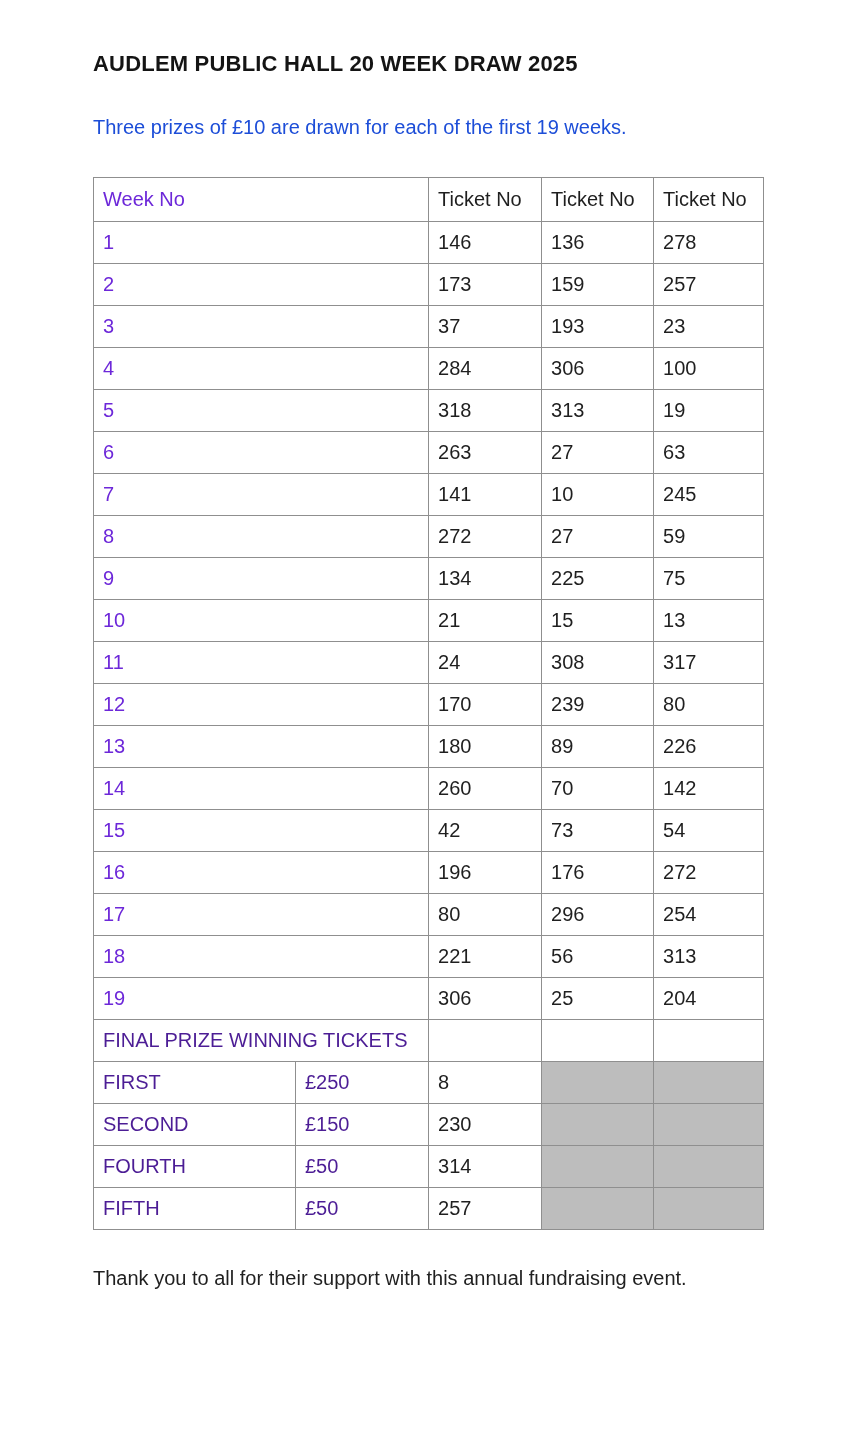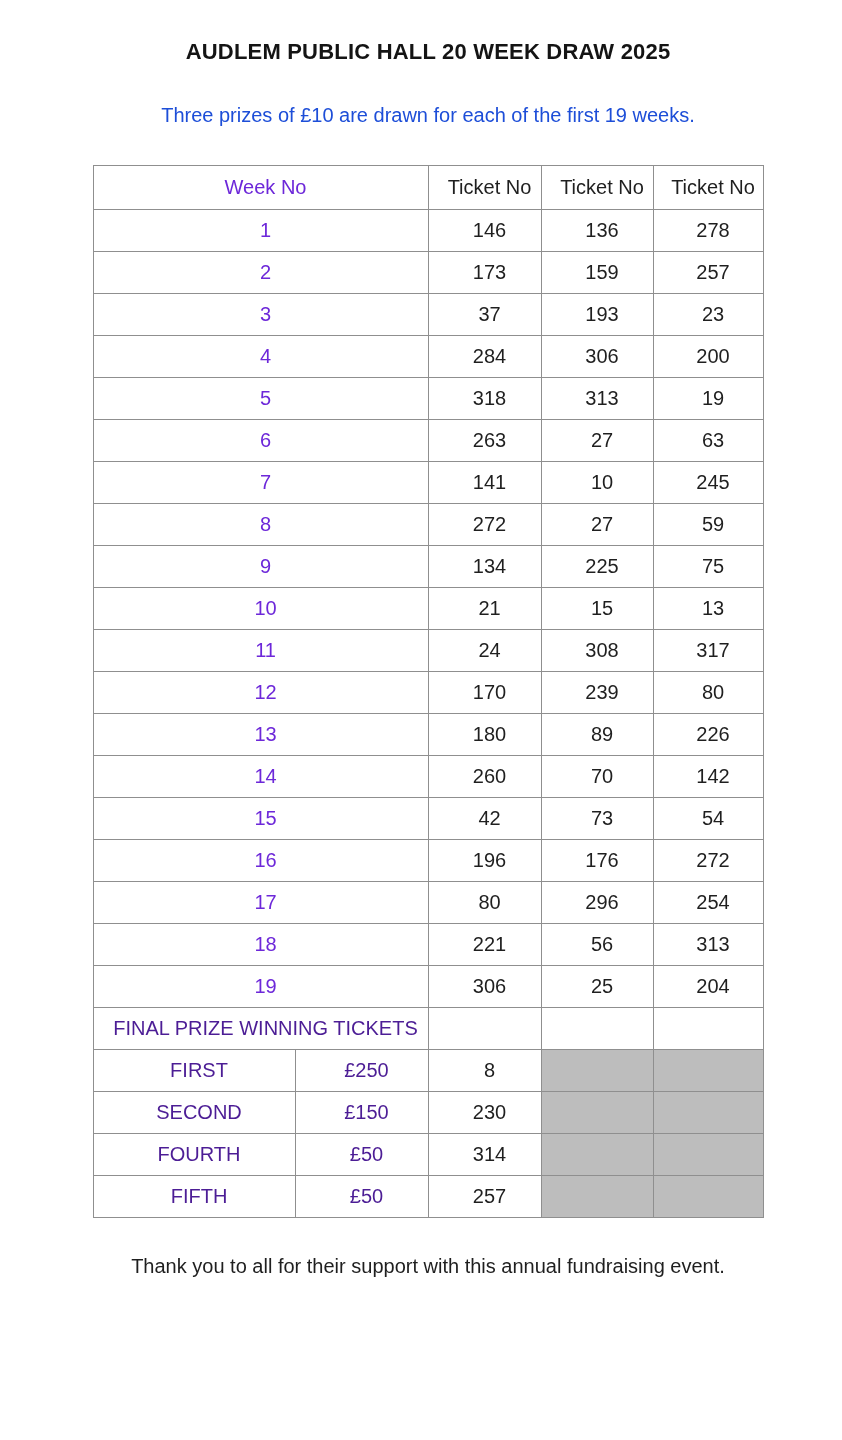--- a/index.html
+++ b/index.html
@@ -5,23 +5,22 @@
   * { box-sizing: border-box; }
   html, body { margin: 0; padding: 0; }
   body {
     width: 842px;
     height: 1440px;
     background: #ffffff;
     font-family: "Liberation Sans", "DejaVu Sans", sans-serif;
     color: #1f1f1f;
   }
   .content {
-    padding: 40px 0 0 93px;
+    padding: 52px 0 0 93px;
     width: 763px;
-    text-align: center;
   }
   .doc-title {
     margin: 0;
     font-size: 22px;
     font-weight: bold;
     line-height: 24px;
     color: #141414;
     letter-spacing: 0.2px;
   }
   .intro {
@@ -100,21 +99,21 @@
         <tr>
           <td colspan="2" class="c-week">3</td>
           <td class="c-ticket">37</td>
           <td class="c-ticket">193</td>
           <td class="c-ticket">23</td>
         </tr>
         <tr>
           <td colspan="2" class="c-week">4</td>
           <td class="c-ticket">284</td>
           <td class="c-ticket">306</td>
-          <td class="c-ticket">200</td>
+          <td class="c-ticket">100</td>
         </tr>
         <tr>
           <td colspan="2" class="c-week">5</td>
           <td class="c-ticket">318</td>
           <td class="c-ticket">313</td>
           <td class="c-ticket">19</td>
         </tr>
         <tr>
           <td colspan="2" class="c-week">6</td>
           <td class="c-ticket">263</td>

